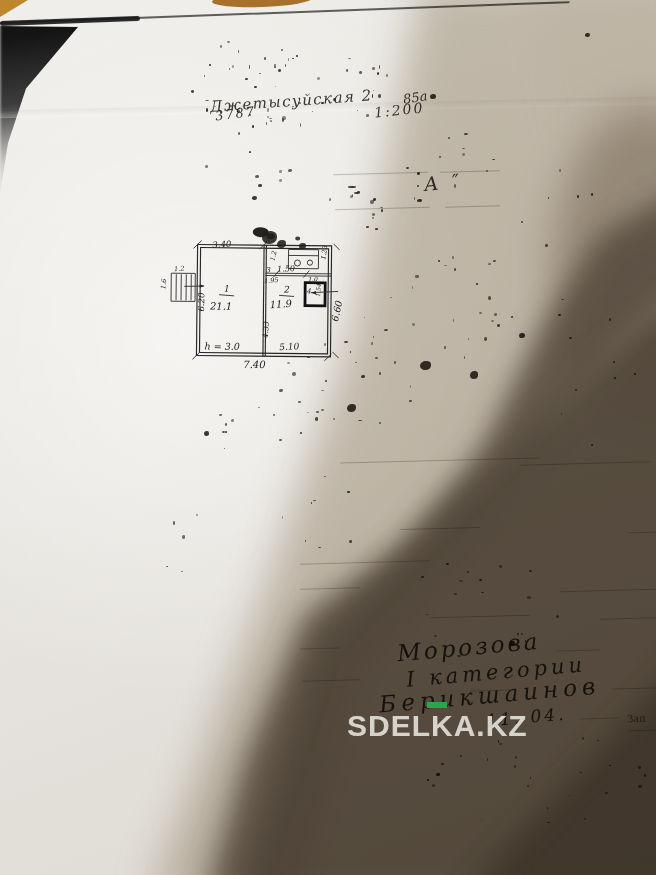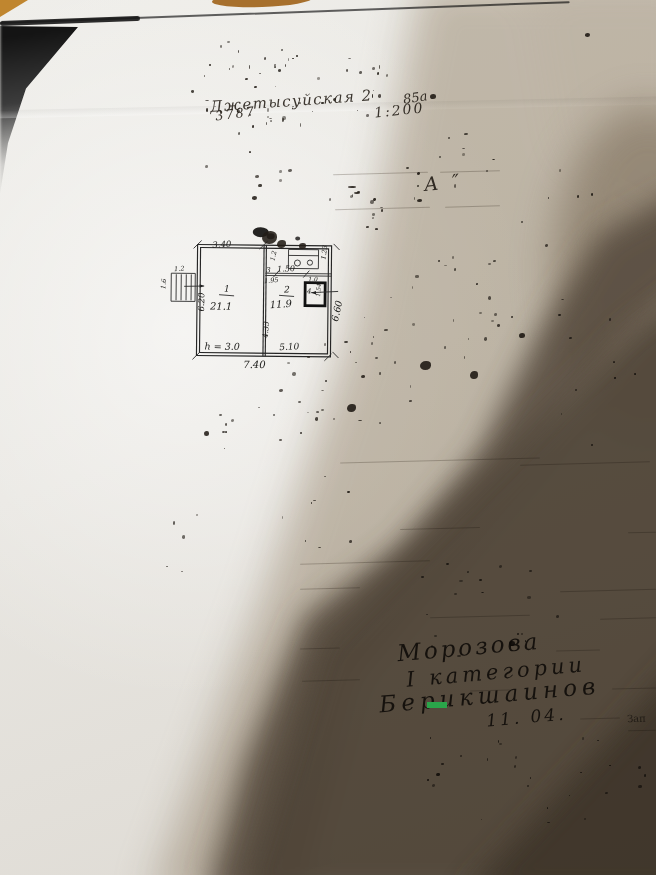--- a/index.html
+++ b/index.html
@@ -432,13 +432,14 @@
     </defs>
     <polygon points="530,-20 700,-20 700,240 560,160" fill="#d8d1c5" opacity=".9" filter="url(#b20)"></polygon>
     <polygon points="420,-20 700,-20 700,900 150,900 265,590 350,330 390,140" fill="#cdc4b7" opacity=".95" filter="url(#b20)"></polygon>
     <ellipse cx="648" cy="270" rx="95" ry="165" fill="#958774" opacity=".75" filter="url(#b20)"></ellipse>
     <polygon points="700,180 600,235 540,330 480,450 400,545 305,615 245,760 205,900 300,900 355,680 455,560 545,455 620,345 700,270" fill="#5d5144" opacity=".85" filter="url(#b14)"></polygon>
     <polygon points="240,900 320,640 420,540 530,430 630,330 700,280 700,900" fill="#5a4f43" opacity=".95" filter="url(#b14)"></polygon>
     <polygon points="460,900 700,640 700,900" fill="#463d33" opacity=".9" filter="url(#b14)"></polygon>
   </svg>
 
   <div id="wm-green" class="abs"></div>
+  <div id="watermark" class="abs">SDELKA.KZ</div>
 </div>
 
 </body></html>

